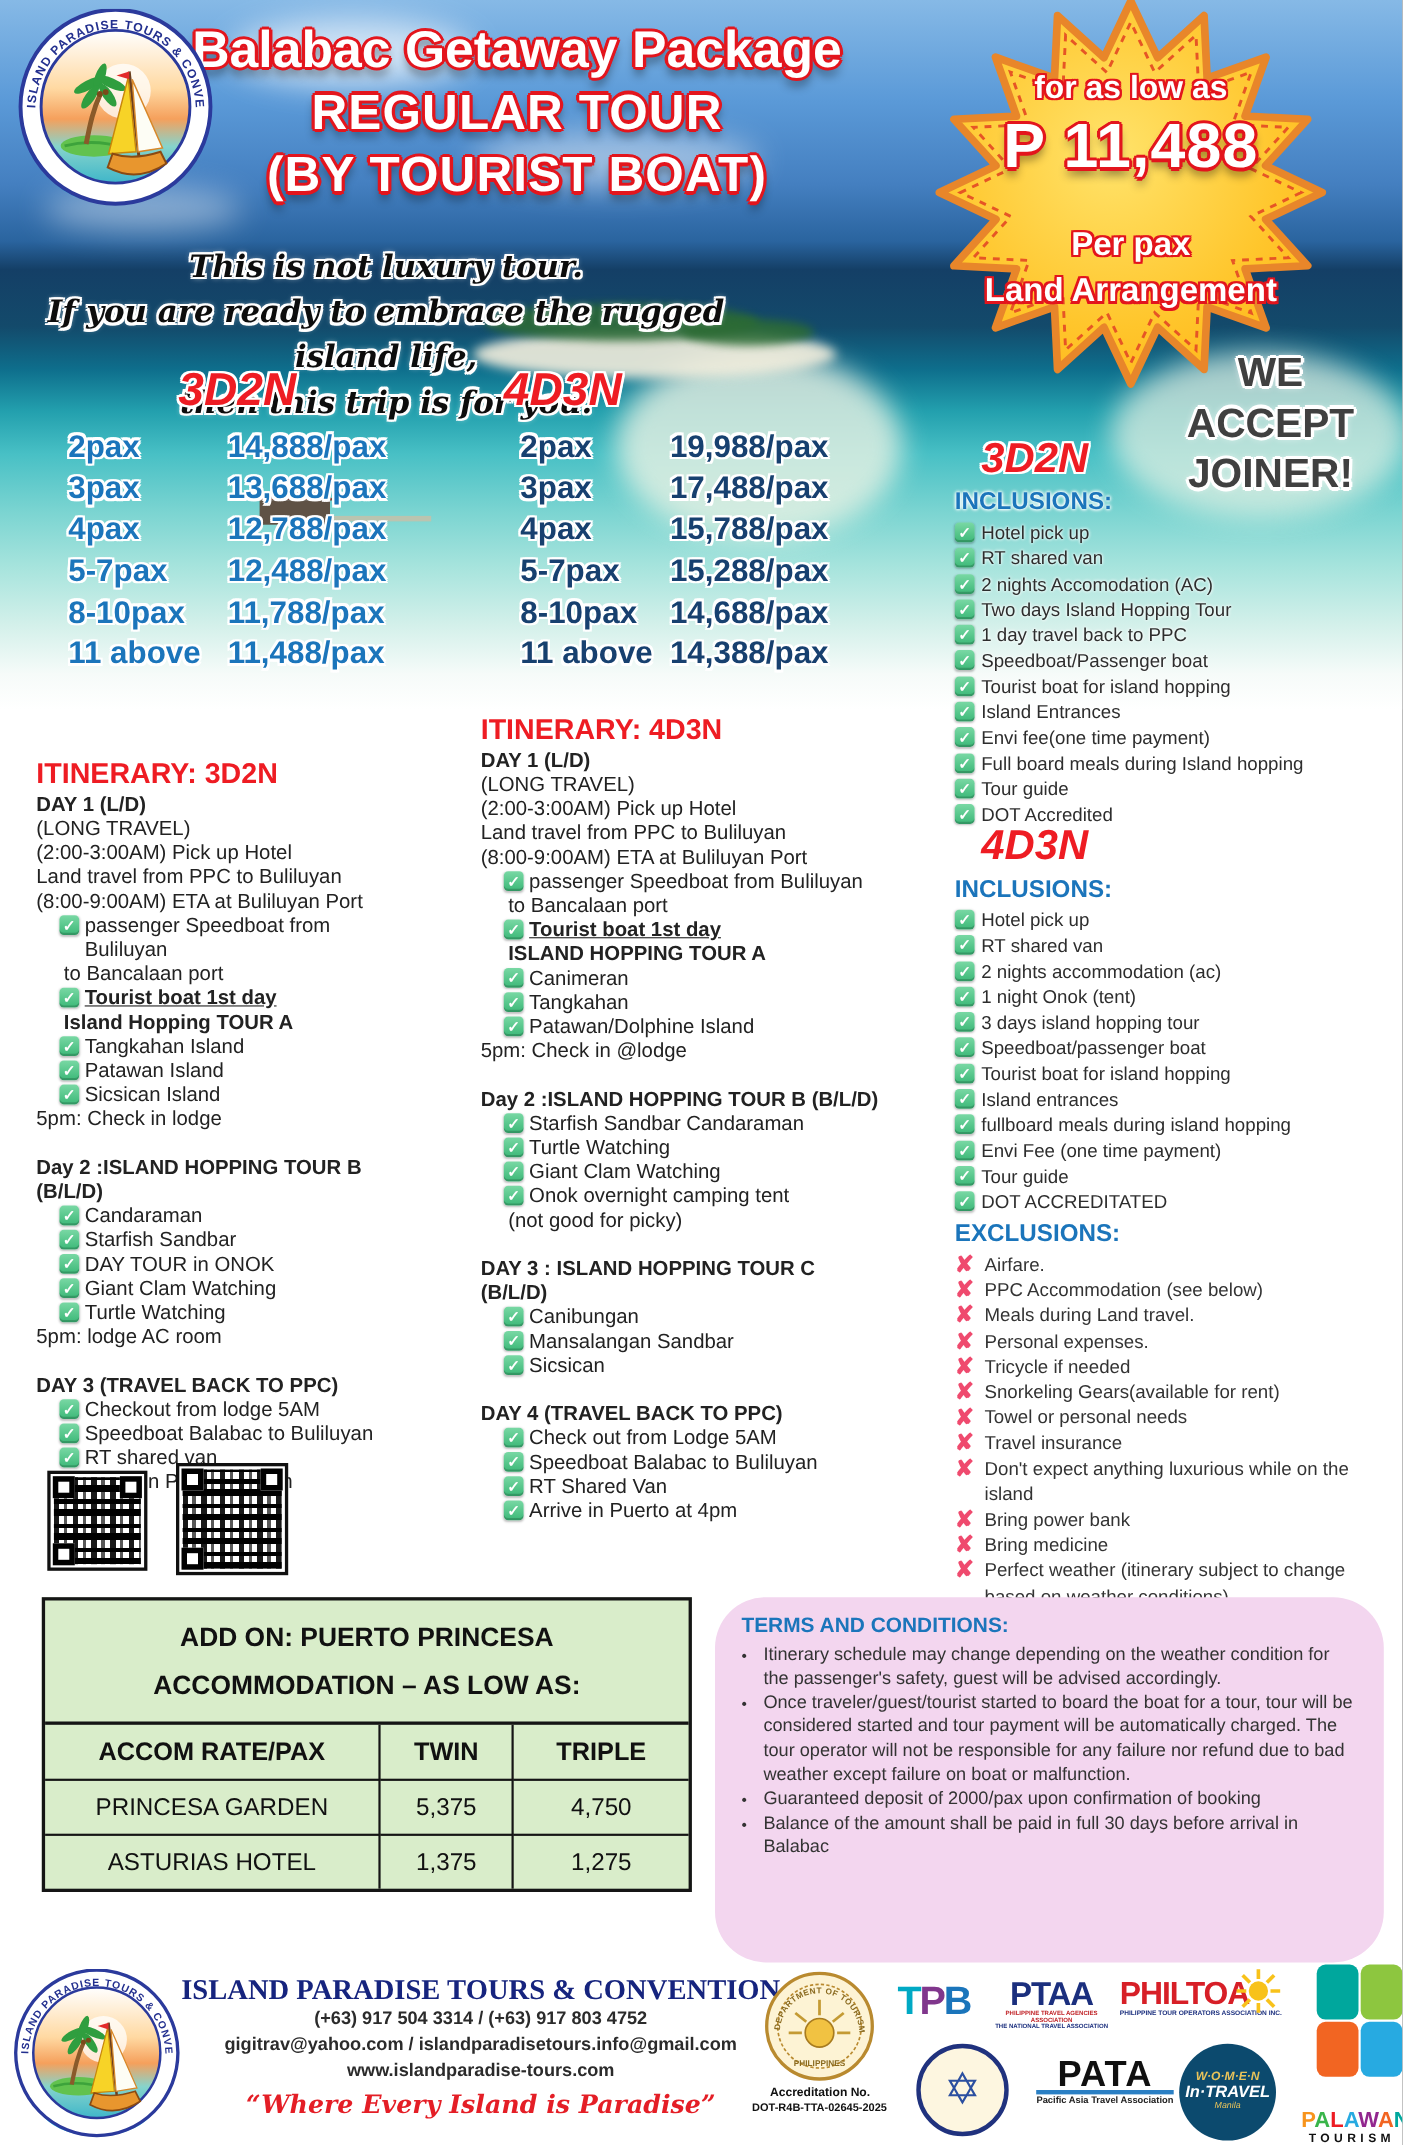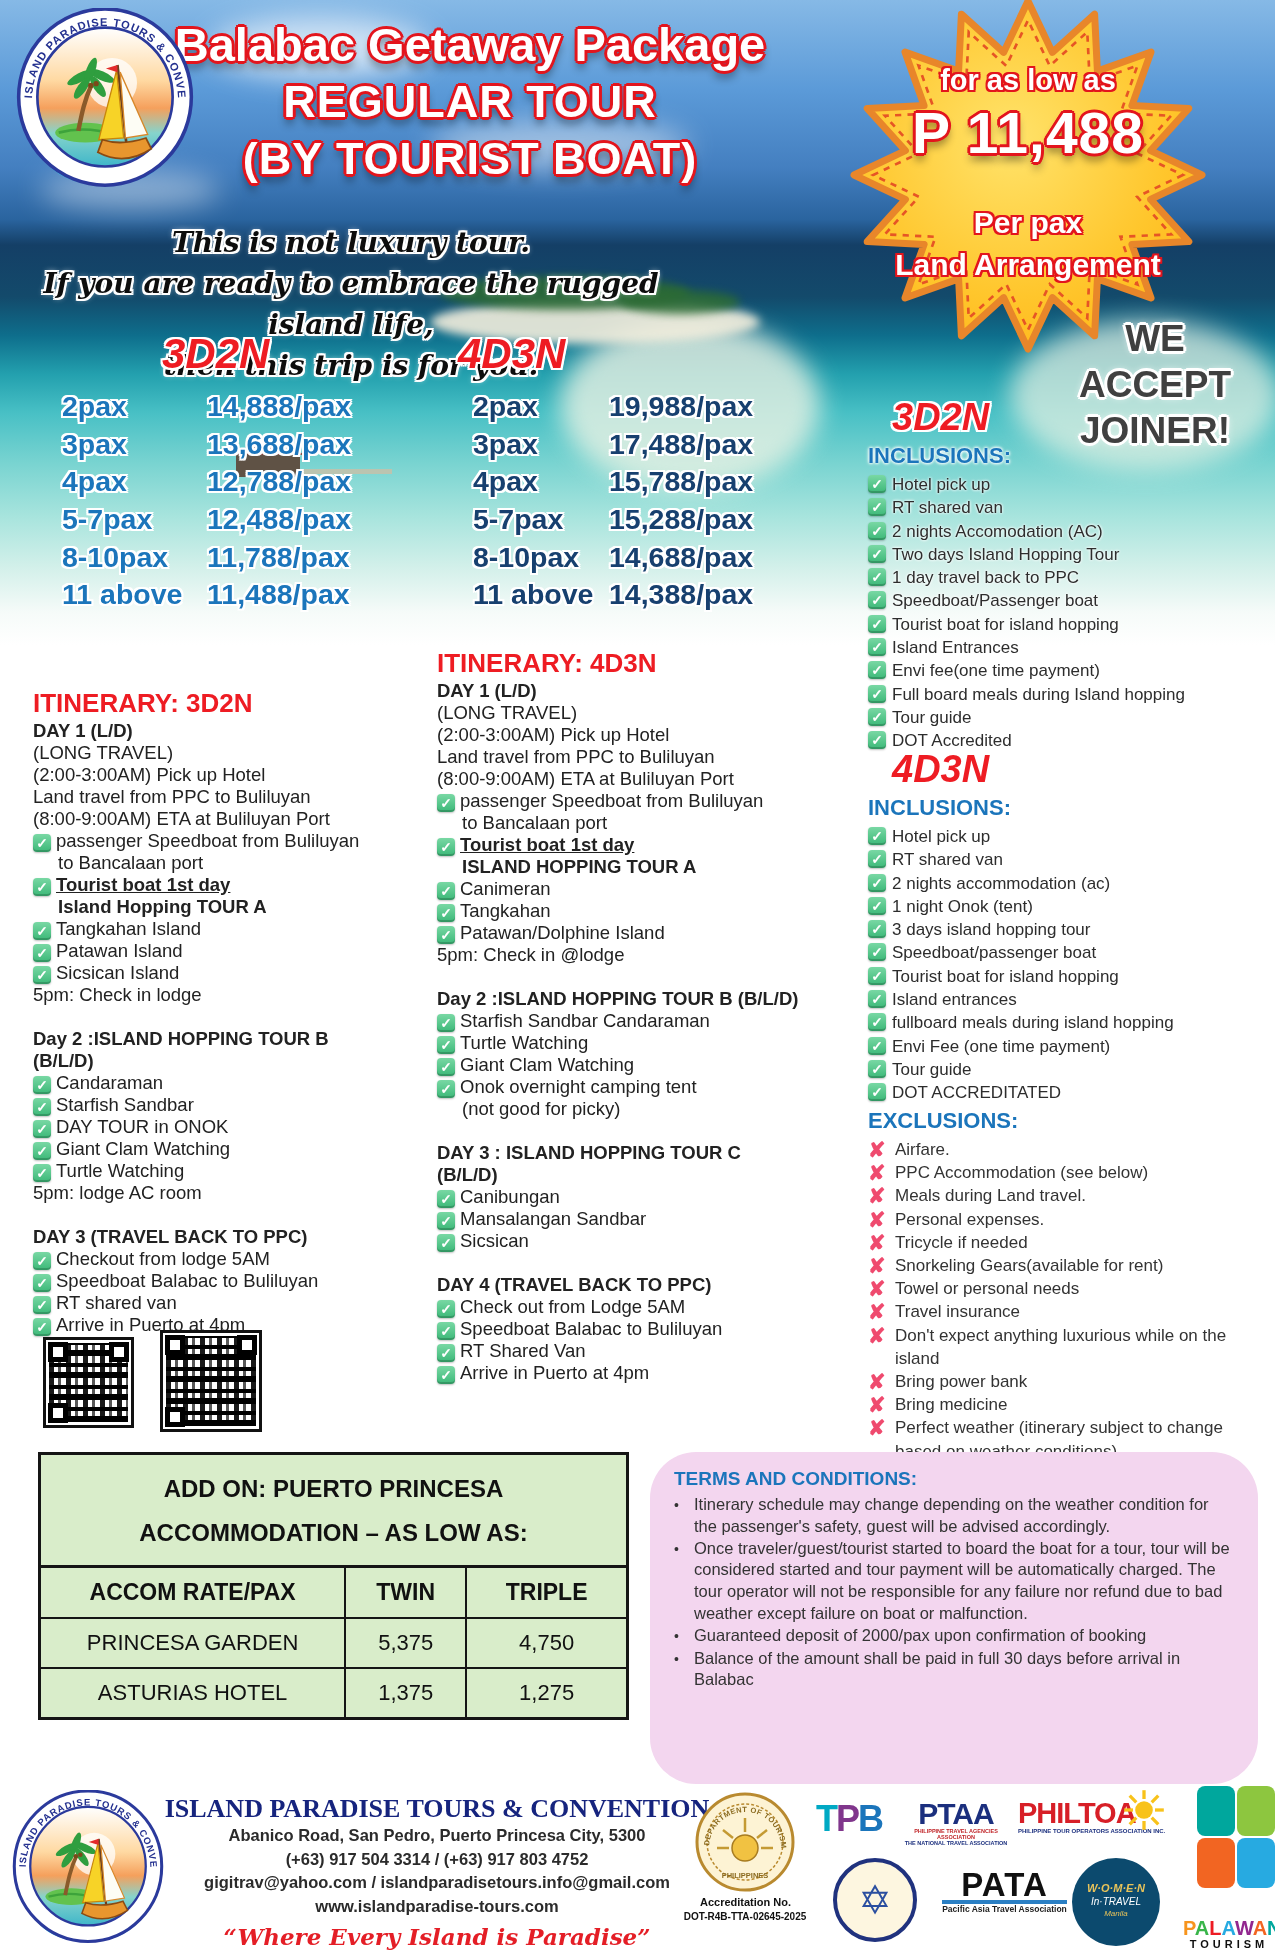--- a/index.html
+++ b/index.html
@@ -85,21 +85,21 @@
   .excl{left:868px;top:1108px;width:400px;}
   .xline{display:flex;gap:3px;align-items:flex-start;line-height:23.2px;font-size:17px;color:#333;}
   .xmk{flex:0 0 24px;color:#ef4a6e;font-size:21px;font-weight:bold;line-height:23px;}
 
   
   .itin{position:absolute;z-index:6;font-size:18.5px;line-height:22px;color:#222;}
   .itin32{left:33px;top:692px;width:338px;}
   .itin43{left:437px;top:652px;width:364px;}
   .ititle{font-size:26px;font-weight:bold;color:#ee1c23;margin-bottom:6px;}
   .iday{font-weight:bold;}
-  .ic{display:flex;gap:5px;align-items:flex-end;}
+  .ic{display:flex;gap:5px;align-items:flex-start;margin-left:21px;}
   .ic .chk{margin-top:2px;width:18px;height:18px;}
   .ic.b .ctxt{font-weight:bold;text-decoration:underline;}
   .ii{padding-left:25px;}
   .ii.b{font-weight:bold;}
   .igap{height:22px;}
 
   
   .qr{position:absolute;z-index:6;background:#fff;border:3px solid #111;}
   .qrpat{position:absolute;inset:3px;
     background:
@@ -154,21 +154,21 @@
   .chamber{position:absolute;left:833px;top:72px;width:84px;height:84px;border-radius:50%;
     border:4px solid #20327e;background:#fdf6e0;box-sizing:border-box;text-align:center;}
   .chamber span{font-size:40px;color:#2b4fa0;line-height:76px;}
   .pata{position:absolute;left:942px;top:84px;width:125px;text-align:center;}
   .pata .big{font-size:33px;font-weight:bold;color:#101010;letter-spacing:1px;line-height:30px;
     border-bottom:4px solid #2a7fc4;}
   .pata .sub{font-size:8.5px;color:#222;font-weight:bold;}
   .women{position:absolute;left:1072px;top:72px;width:88px;height:88px;border-radius:50%;
     background:#0c4a6e;color:#e8c35a;text-align:center;box-sizing:border-box;padding-top:24px;}
   .women .w1{font-size:11px;font-weight:bold;font-style:italic;line-height:13px;}
-  .women .w2{font-size:10px;font-weight:normal;font-style:italic;line-height:13px;color:#fff;}
+  .women .w2{font-size:15px;font-weight:bold;font-style:italic;line-height:13px;color:#fff;}
   .women .w3{font-size:8px;font-style:italic;line-height:12px;}
   .palawan{position:absolute;left:1183px;top:98px;width:92px;text-align:center;}
   .palawan .big{font-size:20px;font-weight:bold;letter-spacing:0;line-height:20px;margin-top:34px;}
   .palawan .sub{font-size:11px;font-weight:bold;color:#101010;letter-spacing:4px;line-height:13px;}
 </style>
 </head>
 <body>
 
 <div id="poster">
 
@@ -703,21 +703,20 @@
         </div>
       </div>
   </div>
 
   <div class="footer">
     <svg class="logo-bot">
         <use href="#iptc"></use>
       </svg>
     <div class="fcenter">
       <div class="fcompany">ISLAND PARADISE TOURS &amp; CONVENTION</div>
-      <div class="fline">Abanico Road, San Pedro, Puerto Princesa City, 5300</div>
       <div class="fline">(+63) 917 504 3314 / (+63) 917 803 4752</div>
       <div class="fline">gigitrav@yahoo.com / islandparadisetours.info@gmail.com</div>
       <div class="fline">www.islandparadise-tours.com</div>
       <div class="ftag">“Where Every Island is Paradise”</div>
     </div>
 
     <svg class="seal" viewBox="0 0 100 100">
       <circle cx="50" cy="50" r="48" fill="#fdf3d4" stroke="#b98a2f" stroke-width="3"></circle>
       <circle cx="50" cy="50" r="38" fill="none" stroke="#b98a2f" stroke-width="1.5" stroke-dasharray="3 2"></circle>
       <circle cx="50" cy="56" r="13" fill="#f1c242" stroke="#a87c20" stroke-width="1.5"></circle>

